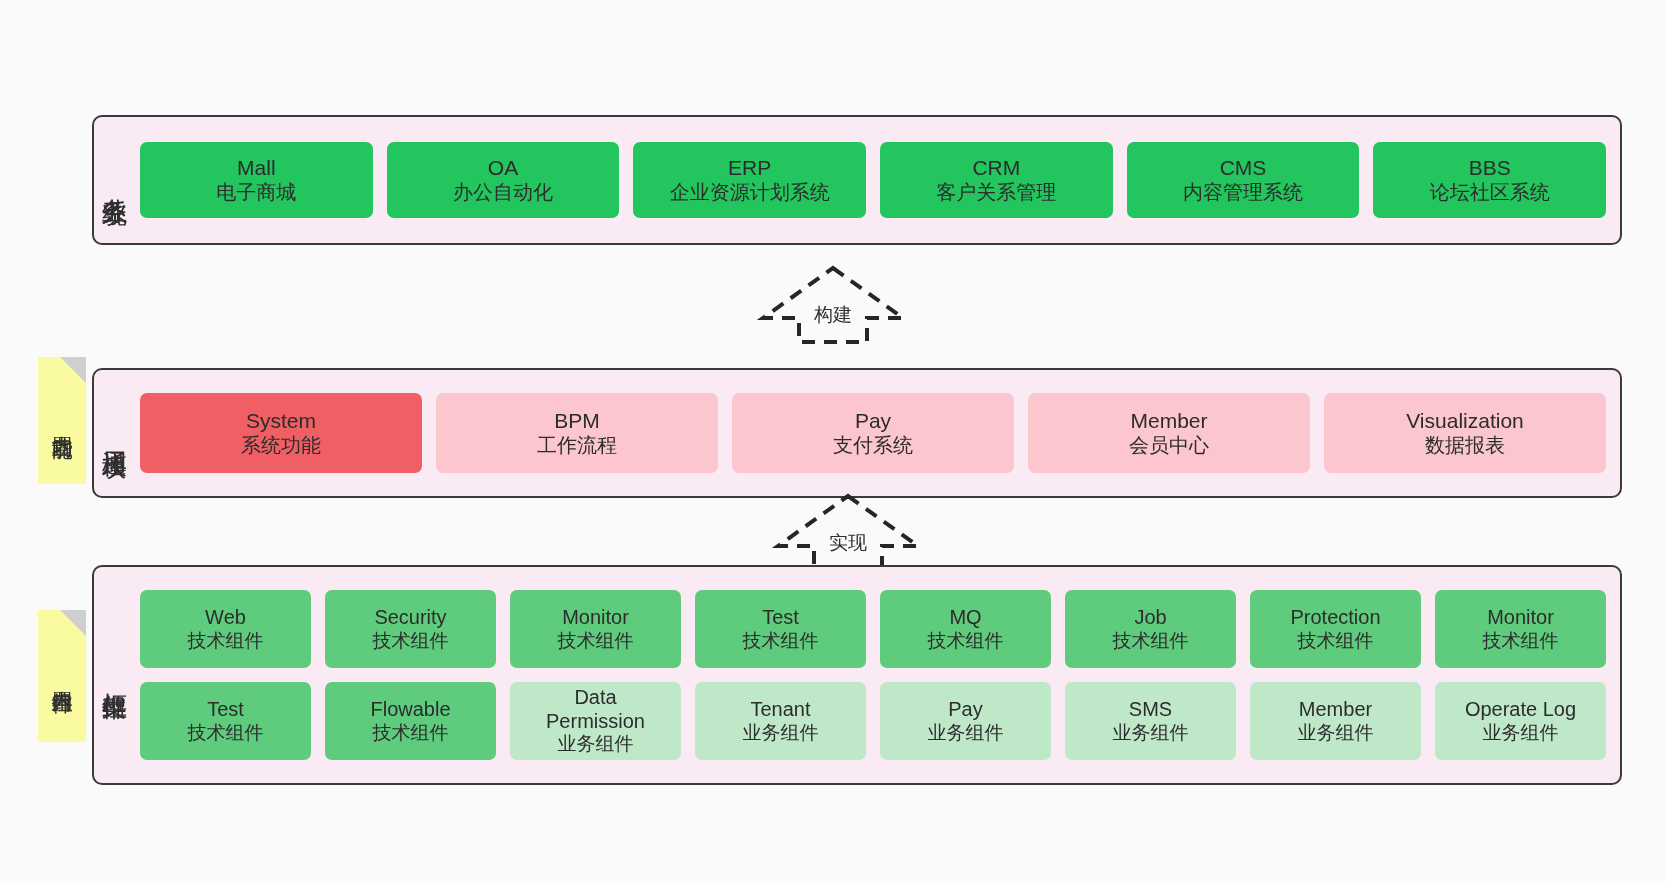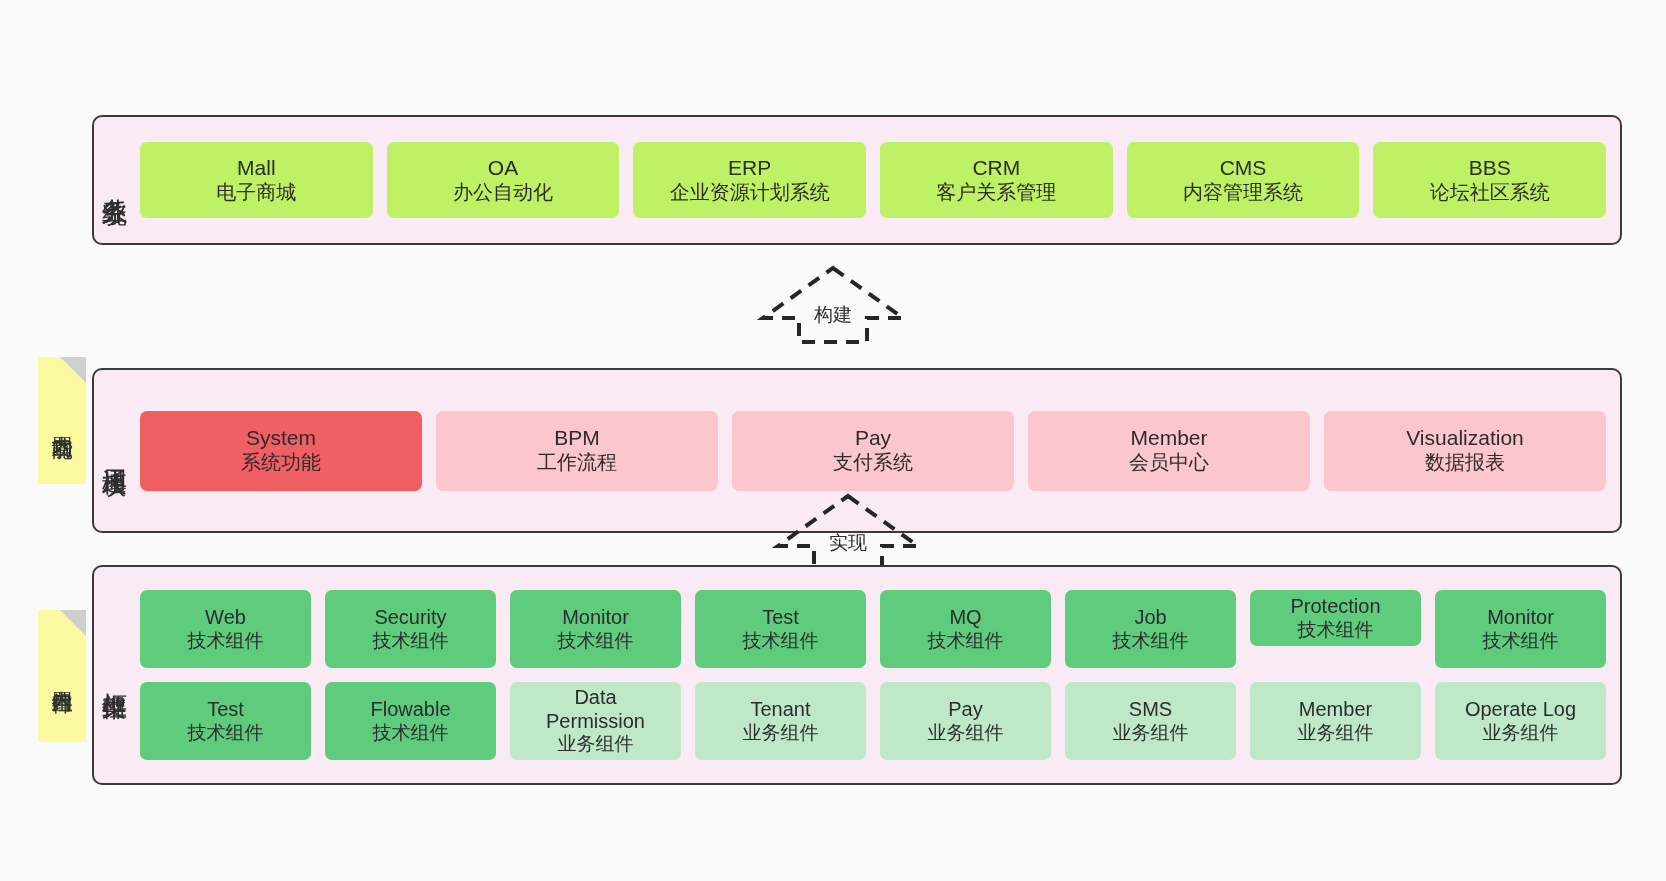--- a/index.html
+++ b/index.html
@@ -82,21 +82,21 @@
     font-size: 21px;
     line-height: 1.18;
   }
   .node .sub {
     font-size: 20px;
     line-height: 1.18;
   }
   .node.small .nm { font-size: 20px; }
   .node.small .sub { font-size: 19px; }
 
-  .c-blue       { background: #bef264; }
+  .c-blue       { background: #22c55e; }
   .c-red        { background: #ef5f63; }
   .c-pink       { background: #fbc6ce; }
   .c-green      { background: #5fcb7c; }
   .c-lightgreen { background: #bfe8c9; }
 
   
   .sticky {
     position: absolute;
     background: #fafaa0;
     box-sizing: border-box;
@@ -183,21 +183,21 @@
       <path d="M76 6 L146 56 L110 56 L110 80 L42 80 L42 56 L6 56 Z" stroke="#262626" stroke-width="4" stroke-dasharray="13 9" stroke-linejoin="miter" fill="none"></path>
     </svg>
     <div class="alabel" style="top:40px;">构建</div>
   </div>
 
   <div class="sticky" style="left:38px; top:357px; width:48px; height:127px;">
     <span class="fold"></span>
     <span>内置功能</span>
   </div>
 
-  <div class="layer" id="layer-common" style="left:92px; top:368px; width:1530px; height:165px;">
+  <div class="layer" id="layer-common" style="left:92px; top:368px; width:1530px; height:130px;">
     <div class="layer-title">通用模块</div>
     <div class="layer-body">
       <div class="row" id="row-common">
         <div class="node c-red" style="height:80px;">
           <div class="nm">System</div>
           <div class="sub">系统功能</div>
         </div>
         <div class="node c-pink" style="height:80px;">
           <div class="nm">BPM</div>
           <div class="sub">工作流程</div>
@@ -252,21 +252,21 @@
           <div class="sub">技术组件</div>
         </div>
         <div class="node small c-green" style="height:78px;">
           <div class="nm">MQ</div>
           <div class="sub">技术组件</div>
         </div>
         <div class="node small c-green" style="height:78px;">
           <div class="nm">Job</div>
           <div class="sub">技术组件</div>
         </div>
-        <div class="node small c-green" style="height:56px;">
+        <div class="node small c-green" style="height:78px;">
           <div class="nm">Protection</div>
           <div class="sub">技术组件</div>
         </div>
         <div class="node small c-green" style="height:78px;">
           <div class="nm">Monitor</div>
           <div class="sub">技术组件</div>
         </div>
       </div>
 
       <div class="row" id="row-fw2">

